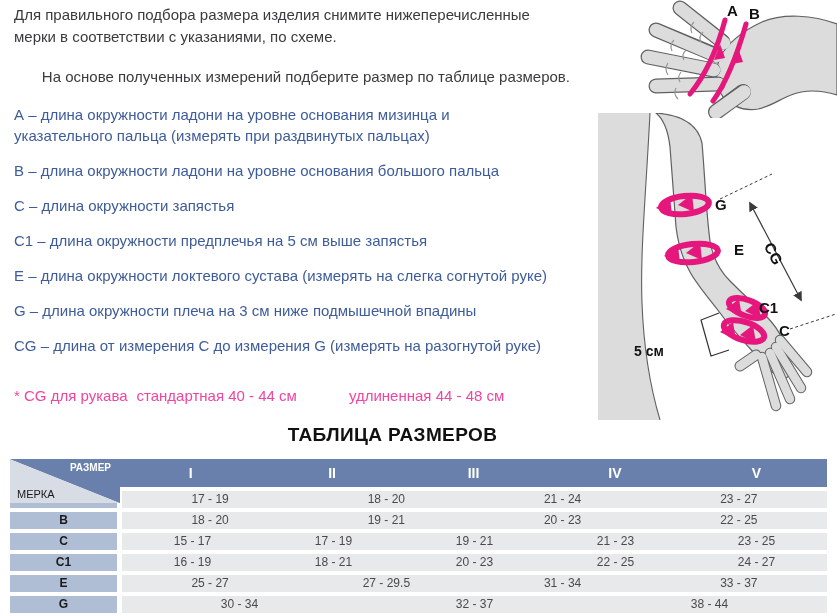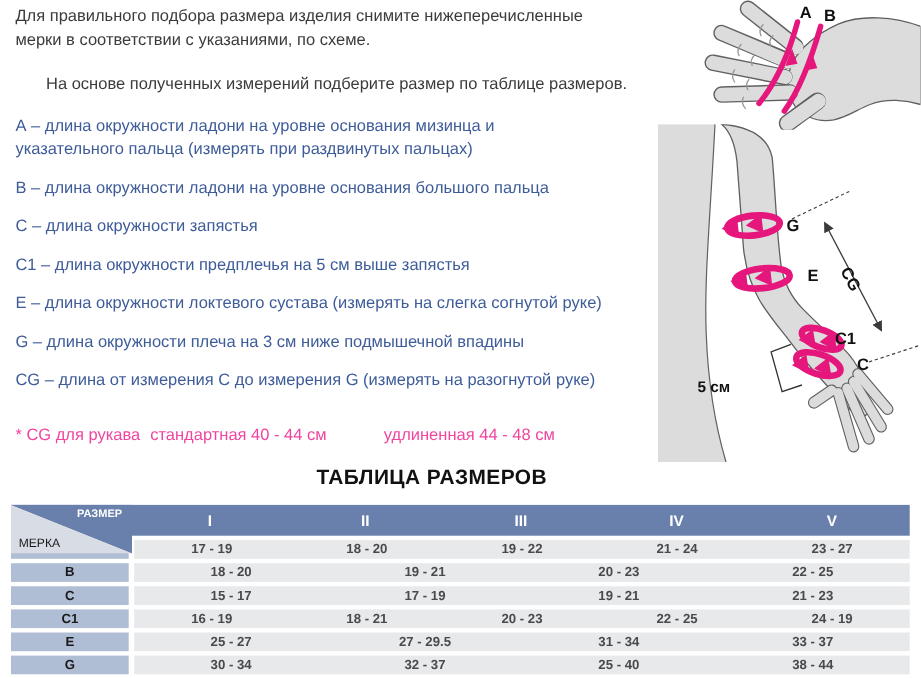--- a/index.html
+++ b/index.html
@@ -58,21 +58,21 @@
   .cols{flex:1;display:flex;}
   .col{
     flex:1;text-align:center;line-height:28px;color:#fff;font-weight:bold;font-size:14px;
   }
   .tbody{margin-top:3.5px;}
   .trow{display:flex;height:17px;margin-bottom:4px;}
   .row-label{
     width:107px;flex:0 0 auto;background:var(--label-cell-blue);
     text-align:center;line-height:17px;font-weight:bold;font-size:12px;color:#1a1a1a;
   }
-  .row-values{flex:1;margin-left:5px;background:var(--cell-gray);display:flex;font-weight:bold;}
+  .row-values{flex:1;margin-left:5px;background:var(--cell-gray);display:flex;}
   .cell{flex:1;text-align:center;line-height:17px;font-size:12px;color:#4a4a4c;}
   svg text{font-family:"Liberation Sans","DejaVu Sans",sans-serif;}
 </style>
 </head>
 <body>
 
 <p id="intro-1" class="abs intro">Для правильного подбора размера изделия снимите нижеперечисленные мерки в соответствии с указаниями, по схеме.</p>
 <p id="intro-2" class="abs intro">На основе полученных измерений подберите размер по таблице размеров.</p>
 
 <ul class="abs measurement-list">
@@ -102,68 +102,67 @@
         <div class="col">IV</div>
         <div class="col">V</div>
       </div>
   </div>
   <div class="tbody">
       <div class="trow">
     <div class="row-label">А</div>
     <div class="row-values">
           <div class="cell">17 - 19</div>
           <div class="cell">18 - 20</div>
-          <div class="cell">19 - 22</div>
           <div class="cell">21 - 24</div>
           <div class="cell">23 - 27</div>
         </div>
   </div>
       <div class="trow">
     <div class="row-label">В</div>
     <div class="row-values">
           <div class="cell">18 - 20</div>
           <div class="cell">19 - 21</div>
           <div class="cell">20 - 23</div>
           <div class="cell">22 - 25</div>
         </div>
   </div>
       <div class="trow">
     <div class="row-label">С</div>
     <div class="row-values">
           <div class="cell">15 - 17</div>
           <div class="cell">17 - 19</div>
           <div class="cell">19 - 21</div>
           <div class="cell">21 - 23</div>
+          <div class="cell">23 - 25</div>
         </div>
   </div>
       <div class="trow">
     <div class="row-label">С1</div>
     <div class="row-values">
           <div class="cell">16 - 19</div>
           <div class="cell">18 - 21</div>
           <div class="cell">20 - 23</div>
           <div class="cell">22 - 25</div>
-          <div class="cell">24 - 19</div>
+          <div class="cell">24 - 27</div>
         </div>
   </div>
       <div class="trow">
     <div class="row-label">Е</div>
     <div class="row-values">
           <div class="cell">25 - 27</div>
           <div class="cell">27 - 29.5</div>
           <div class="cell">31 - 34</div>
           <div class="cell">33 - 37</div>
         </div>
   </div>
       <div class="trow">
     <div class="row-label">G</div>
     <div class="row-values">
           <div class="cell">30 - 34</div>
           <div class="cell">32 - 37</div>
-          <div class="cell">25 - 40</div>
           <div class="cell">38 - 44</div>
         </div>
   </div>
     </div>
 </div>
 
 <svg class="abs" style="left:628px;top:0;" width="209" height="118" viewBox="0 0 209 118">
 
   <path d="M209,24 C185,15 155,13 134,22 C114,31 99,44 93,56 C87,68 86,80 92,92
            C98,104 114,112 130,109 C144,106 152,99 163,95 C178,89 196,91 209,95 Z" fill="var(--figure-gray)" stroke="var(--figure-outline)" stroke-width="1.2"></path>

